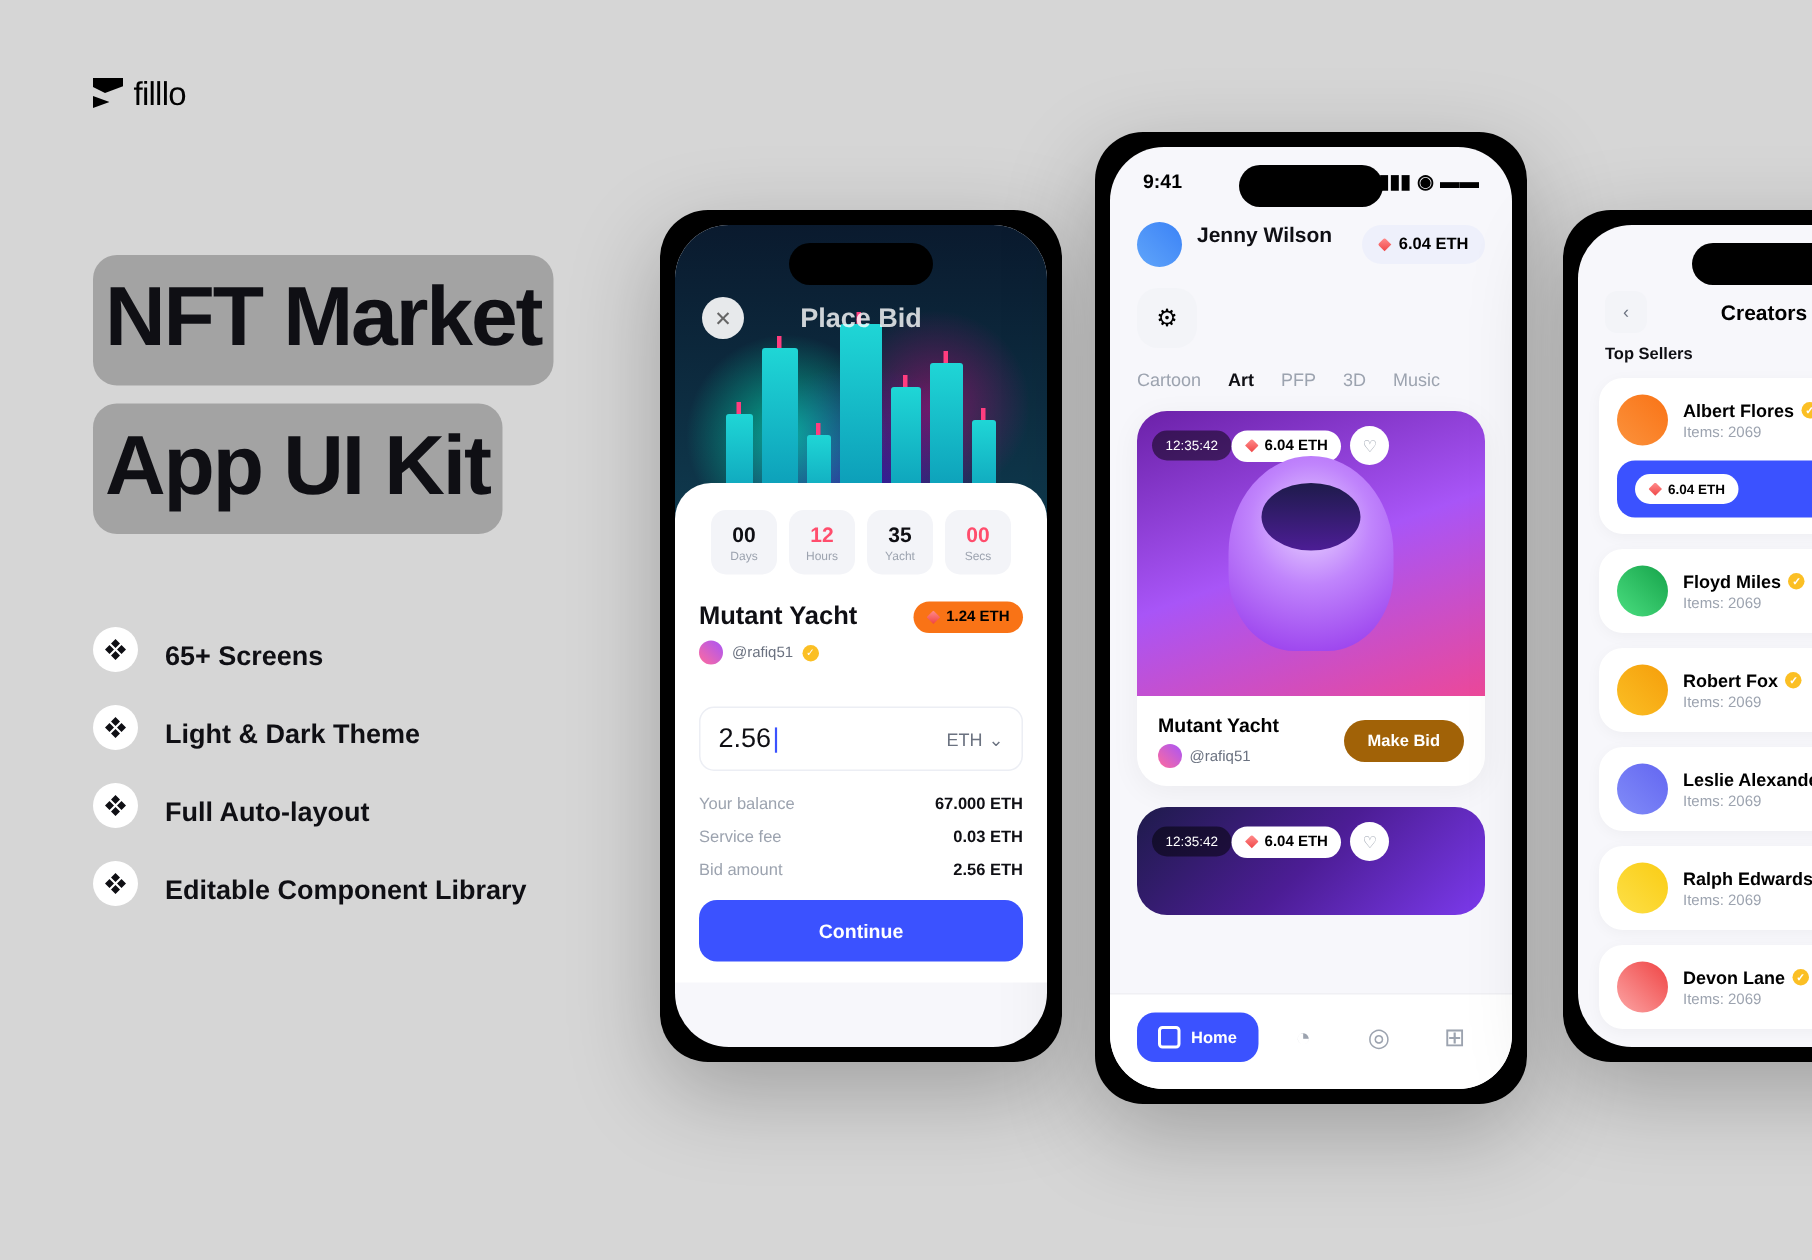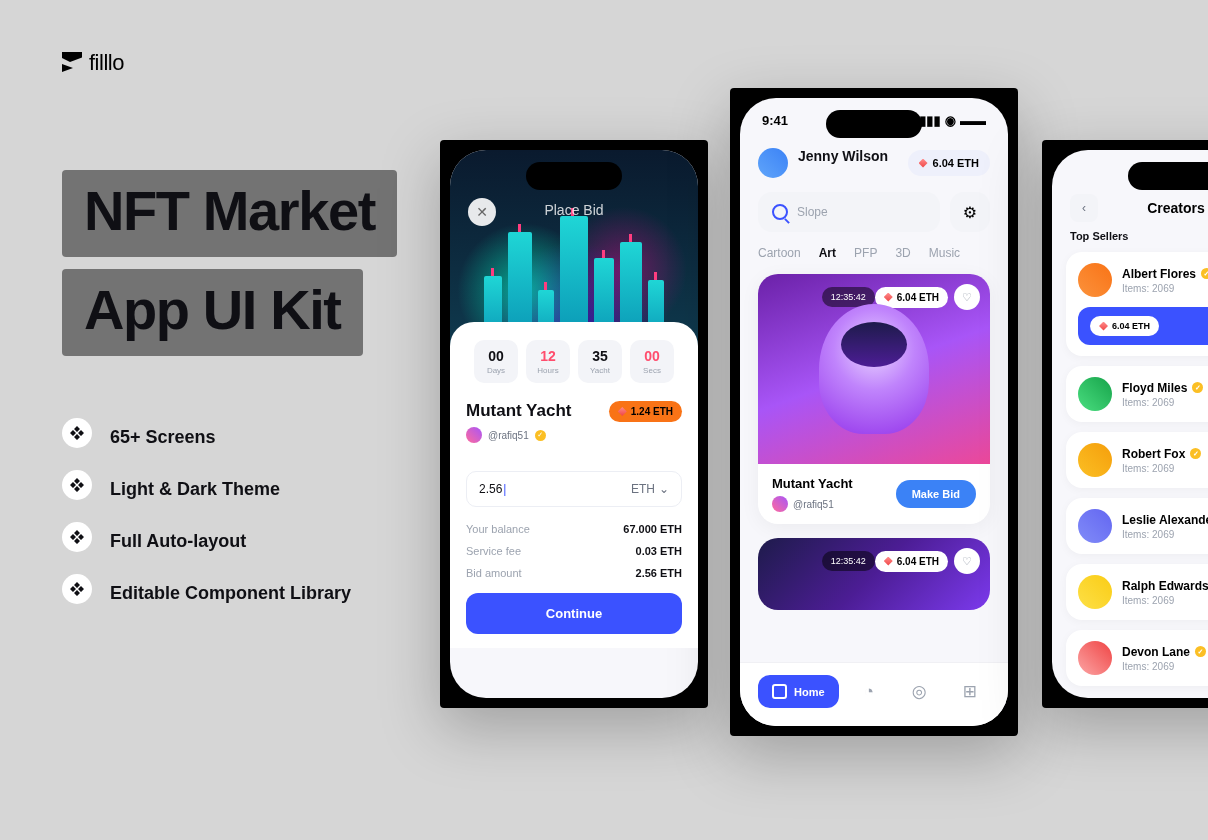--- a/index.html
+++ b/index.html
@@ -9,57 +9,57 @@
 
 .logo{position:absolute;top:50px;left:62px;display:flex;align-items:center;gap:7px}
 .logo-mark{width:20px;height:22px;display:flex;flex-direction:column;gap:2px}
 .logo-mark span{background:#000;display:block}
 .logo-mark span:nth-child(1){height:10px;width:100%;clip-path:polygon(0 0,100% 0,100% 55%,40% 100%,0 60%)}
 .logo-mark span:nth-child(2){height:8px;width:55%;clip-path:polygon(0 0,100% 50%,0 100%)}
 .logo-text{font-size:22px;font-weight:400;letter-spacing:-.5px}
 
 
 .hero{position:absolute;top:170px;left:62px}
-.hero-line{background:#737373;border-radius:4px;padding:8px 22px 14px;display:inline-block;margin-bottom:12px}
+.hero-line{background:#a3a3a3;border-radius:16px;padding:8px 8px 14px;display:inline-block;margin-bottom:12px}
 .hero-line h1{font-size:56px;font-weight:800;letter-spacing:-1.4px;color:#0f0f14}
 
 
 .features{position:absolute;top:418px;left:62px;display:flex;flex-direction:column;gap:22px}
 .feature{display:flex;align-items:flex-end;gap:18px}
 .feature-icon{width:30px;height:30px;background:#fff;border-radius:50%;display:flex;align-items:center;justify-content:center}
 .feature-icon svg{width:16px;height:16px}
 .feature-text{font-size:18px;font-weight:600;color:#0f0f14}
 
 
 .figma-row{position:absolute;bottom:60px;left:62px;display:flex;align-items:center;gap:18px}
 .figma-icon{width:32px;height:48px}
 .figma-pill{background:#fff;border-radius:999px;padding:16px 30px;font-size:19px;font-weight:700;color:#0f0f14}
 
 
-.phone{position:absolute;border-radius:4px;background:#000;padding:10px;box-shadow:0 20px 60px rgba(0,0,0,.25)}
+.phone{position:absolute;border-radius:32px;background:#000;padding:10px;box-shadow:0 20px 60px rgba(0,0,0,.25)}
 .phone-inner{background:#f7f7fb;border-radius:36px;overflow:hidden;position:relative;height:100%}
 .notch{position:absolute;top:12px;left:50%;transform:translateX(-50%);width:96px;height:28px;background:#000;border-radius:14px;z-index:10}
 
 .phone1{top:140px;left:440px;width:268px;height:568px}
 .phone2{top:88px;left:730px;width:288px;height:648px}
 .phone3{top:140px;left:1042px;width:268px;height:568px}
 
 
 .status-bar{height:44px;display:flex;align-items:center;justify-content:space-between;padding:0 22px;font-size:13px;font-weight:600}
 .status-right{display:flex;gap:4px;align-items:center}
 .status-right span{display:inline-block}
 
 
 .p1-hero{height:200px;background:linear-gradient(180deg,#0a1a2e 0%,#0f3a4e 100%);position:relative;overflow:hidden}
 .p1-hero::before{content:'';position:absolute;inset:0;background:
   radial-gradient(circle at 30% 70%,rgba(0,255,200,.6) 0%,transparent 30%),
   radial-gradient(circle at 70% 60%,rgba(255,0,150,.4) 0%,transparent 30%),
   radial-gradient(circle at 50% 90%,rgba(100,0,255,.5) 0%,transparent 40%)}
 .p1-close{position:absolute;top:48px;left:18px;width:28px;height:28px;background:rgba(255,255,255,.9);border-radius:50%;display:flex;align-items:center;justify-content:center;font-size:14px;color:#666;z-index:5}
-.p1-title{position:absolute;top:52px;left:50%;transform:translateX(-50%);font-size:14px;font-weight:400;color:rgba(255,255,255,.8);z-index:5}
+.p1-title{position:absolute;top:52px;left:50%;transform:translateX(-50%);font-size:18px;font-weight:700;color:rgba(255,255,255,.8);z-index:5}
 .p1-skyline{position:absolute;bottom:0;left:0;right:0;height:140px;display:flex;align-items:flex-end;justify-content:center;gap:6px}
 .tower{background:linear-gradient(180deg,#1fd6d6,#0891b2);border-radius:2px 2px 0 0;position:relative}
 .tower::after{content:'';position:absolute;top:-8px;left:40%;width:3px;height:8px;background:#ff3d7f}
 
 .p1-card{background:#fff;border-radius:24px 24px 0 0;margin-top:-28px;position:relative;padding:18px 16px 14px;z-index:2}
 .countdown{display:flex;gap:8px;justify-content:center;margin-bottom:18px}
 .cd-box{background:#f3f4f8;border-radius:10px;padding:8px 10px;text-align:center;min-width:44px}
 .cd-num{font-size:14px;font-weight:600;color:#0f0f14}
 .cd-num.red{color:#ff4d6d}
 .cd-lbl{font-size:8px;color:#9ca3af;margin-top:2px}
@@ -69,21 +69,21 @@
 .mini-avatar{width:16px;height:16px;border-radius:50%;background:linear-gradient(45deg,#ff6b9d,#a855f7)}
 .creator-name{font-size:10px;color:#6b7280}
 .verified{width:11px;height:11px;background:#fbbf24;border-radius:50%;display:inline-flex;align-items:center;justify-content:center;font-size:7px;color:#fff}
 
 .eth-badge{display:inline-flex;align-items:center;gap:4px;background:#f97316;border-radius:999px;padding:5px 9px;font-size:10px;font-weight:600}
 .eth-icon{width:9px;height:9px;background:linear-gradient(180deg,#ff8a8a,#ef4444);clip-path:polygon(50% 0,100% 50%,50% 100%,0 50%)}
 
 .p1-header-row{display:flex;justify-content:space-between;align-items:flex-start;margin-bottom:14px}
 
 .bid-input-row{display:flex;justify-content:space-between;align-items:center;background:#fff;border:1px solid #eceef4;border-radius:10px;padding:10px 12px;margin-bottom:16px}
-.bid-input{font-size:12px;color:#0f0f14;font-weight:500}
+.bid-input{font-size:18px;color:#0f0f14;font-weight:500}
 .bid-input::after{content:'|';color:#3b52ff;margin-left:1px}
 .bid-currency{font-size:12px;color:#6b7280;display:flex;align-items:center;gap:4px}
 
 .fee-rows{display:flex;flex-direction:column;gap:10px;margin-bottom:14px}
 .fee-row{display:flex;justify-content:space-between;font-size:11px}
 .fee-label{color:#9ca3af}
 .fee-value{color:#0f0f14;font-weight:600}
 
 .btn-primary{width:100%;background:#3b52ff;color:#fff;border:none;border-radius:12px;padding:13px;font-size:13px;font-weight:600}
 
@@ -100,31 +100,31 @@
 .p2-search-icon::after{content:'';position:absolute;bottom:-4px;right:-4px;width:6px;height:2px;background:#3b52ff;transform:rotate(45deg)}
 .p2-search-text{font-size:12px;color:#9ca3af}
 .p2-filter{width:40px;height:40px;background:#f3f4f8;border-radius:14px;display:flex;align-items:center;justify-content:center}
 
 .p2-tabs{display:flex;gap:18px;padding:0 18px 14px;font-size:12px}
 .p2-tab{color:#9ca3af;font-weight:500}
 .p2-tab.active{color:#0f0f14;font-weight:700}
 
 .p2-card{margin:0 18px 14px;background:#fff;border-radius:20px;overflow:hidden;box-shadow:0 4px 20px rgba(0,0,0,.05)}
 .p2-card-img{height:190px;background:linear-gradient(160deg,#6b21a8 0%,#a855f7 50%,#ec4899 100%);position:relative;display:flex;align-items:center;justify-content:center}
-.p2-card-overlay{position:absolute;top:10px;left:10px;right:10px;display:flex;justify-content:flex-end;align-items:center}
+.p2-card-overlay{position:absolute;top:10px;left:10px;right:10px;display:flex;justify-content:flex-start;align-items:center}
 .timer-chip{background:rgba(0,0,0,.5);color:#fff;border-radius:999px;padding:5px 9px;font-size:9px;font-weight:500}
 .card-right-chips{display:flex;gap:6px;align-items:center}
 .heart-chip{width:26px;height:26px;background:#fff;border-radius:50%;display:flex;align-items:center;justify-content:center;font-size:11px;color:#9ca3af}
 .astronaut{width:110px;height:130px;background:radial-gradient(circle at 50% 35%,#e9d5ff 0%,#c084fc 40%,#9333ea 100%);border-radius:50% 50% 40% 40%;position:relative}
 .astronaut::before{content:'';position:absolute;top:18px;left:22px;right:22px;height:45px;background:linear-gradient(180deg,#1e1b4b,#4c1d95);border-radius:50%}
 
 .p2-card-footer{padding:12px 14px;display:flex;justify-content:space-between;align-items:center}
 .p2-card-info h4{font-size:13px;font-weight:700;margin-bottom:5px}
 .p2-card-creator{display:flex;align-items:center;gap:5px}
-.btn-bid{background:#3b82f6;color:#fff;border:none;border-radius:999px;padding:8px 16px;font-size:11px;font-weight:600}
+.btn-bid{background:#a16207;color:#fff;border:none;border-radius:999px;padding:8px 16px;font-size:11px;font-weight:600}
 
 .p2-card2{margin:0 18px;border-radius:20px;height:72px;background:linear-gradient(135deg,#1e1b4b,#4c1d95,#7c3aed);position:relative;overflow:hidden}
 .p2-card2 .p2-card-overlay{top:10px}
 
 .p2-nav{position:absolute;bottom:0;left:0;right:0;background:#fff;padding:12px 18px 18px;display:flex;gap:10px;align-items:center;border-top:1px solid #f0f0f4}
 .nav-home{background:#3b52ff;color:#fff;border-radius:12px;padding:9px 14px;display:flex;align-items:center;gap:7px;font-size:11px;font-weight:600}
 .nav-home-icon{width:15px;height:15px;border:2px solid #fff;border-radius:3px;position:relative}
 .nav-icon{flex:1;display:flex;justify-content:center;color:#9ca3af;font-size:17px}
 
 
@@ -295,24 +295,20 @@
         <div class="p2-user">
           <div class="p2-avatar"></div>
           <span class="p2-name">Jenny Wilson</span>
         </div>
         <div class="p2-balance">
             <span class="eth-icon"></span>
             <span>6.04 ETH</span>
           </div>
       </div>
       <div class="p2-search-row">
-        <div class="p2-search">
-          <span class="p2-search-icon"></span>
-          <span class="p2-search-text">Slope</span>
-        </div>
         <div class="p2-filter">
             <span>⚙</span>
           </div>
       </div>
       <div class="p2-tabs">
         <span class="p2-tab">Cartoon</span>
         <span class="p2-tab active">Art</span>
         <span class="p2-tab">PFP</span>
         <span class="p2-tab">3D</span>
         <span class="p2-tab">Music</span>

